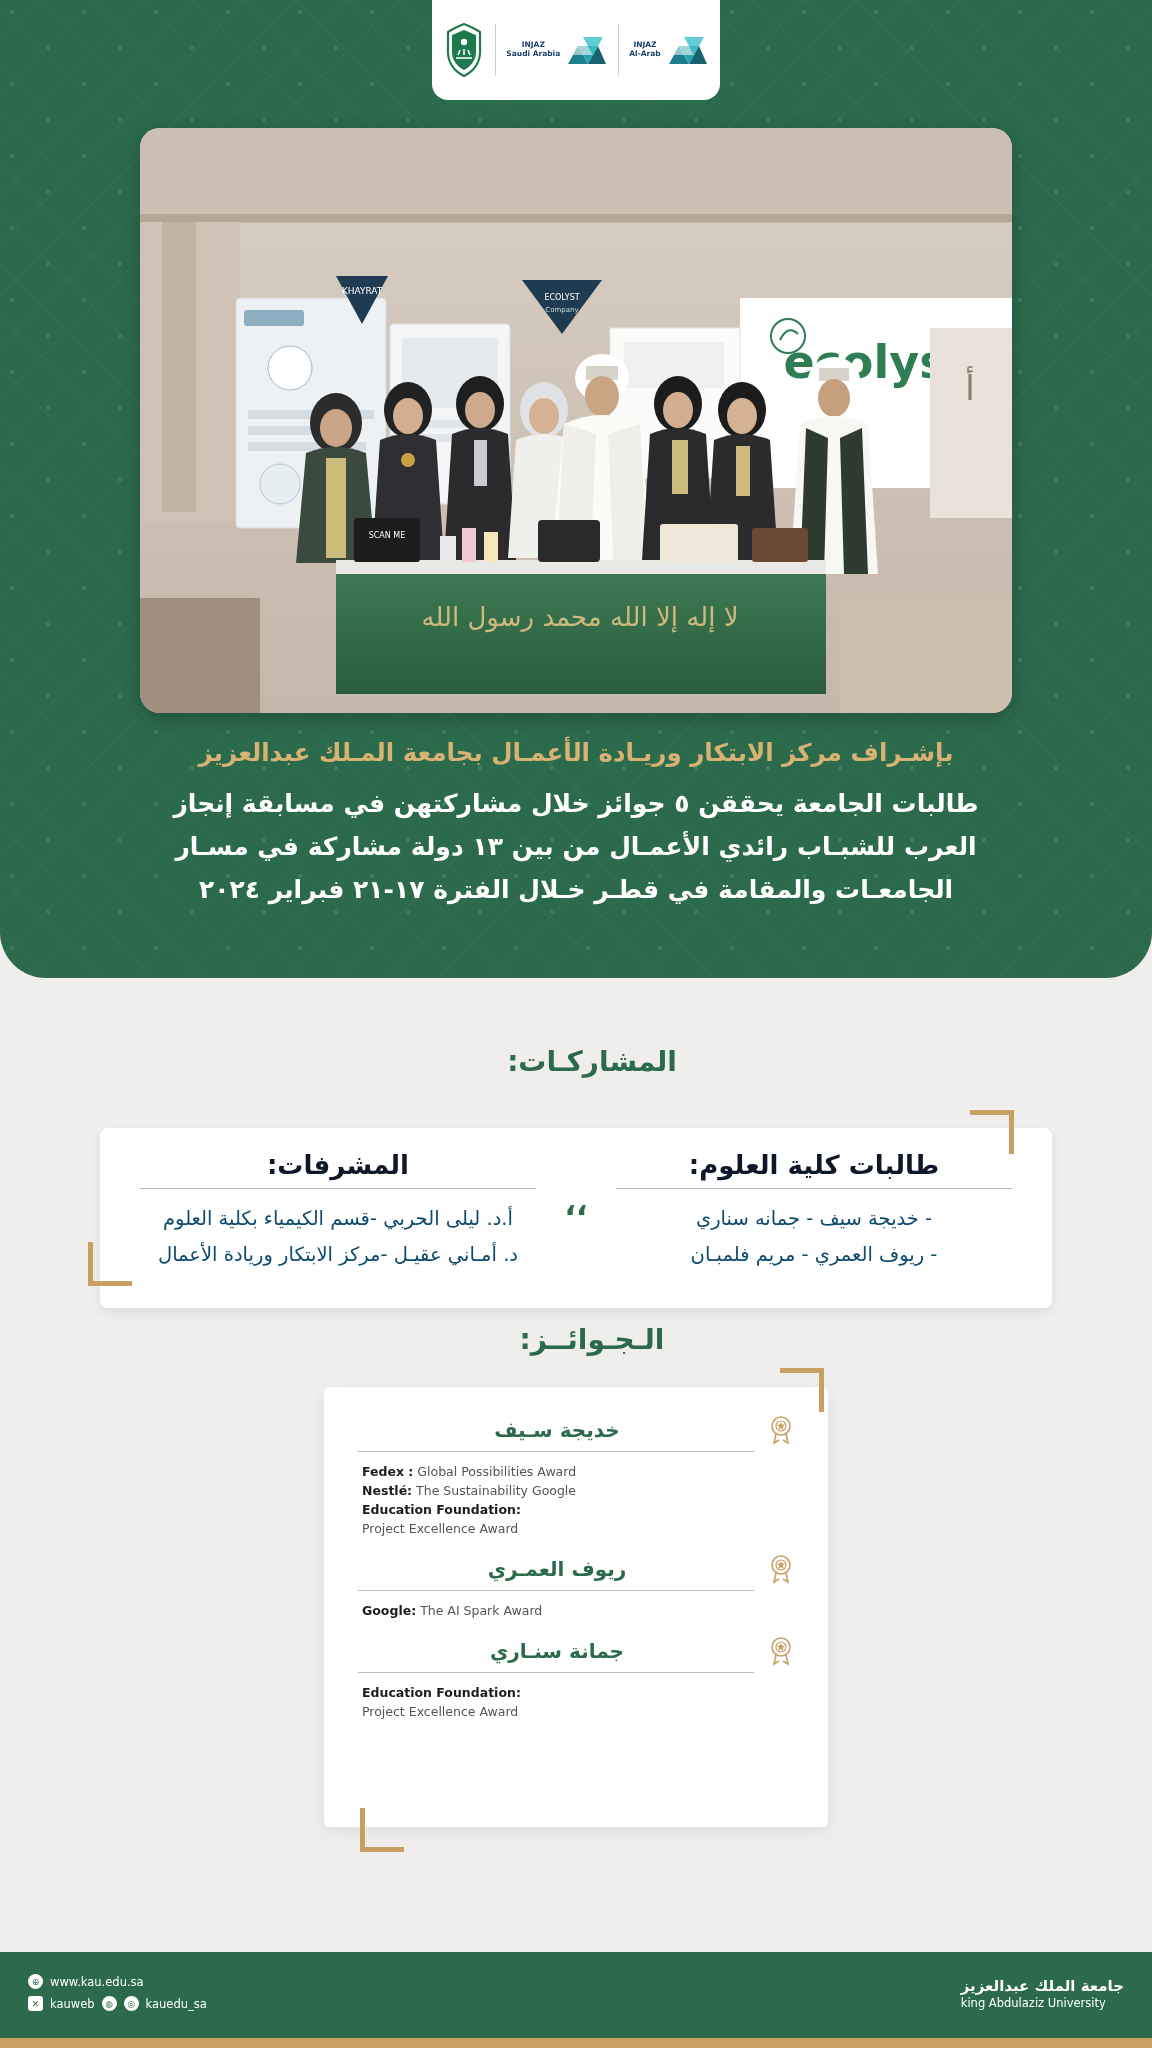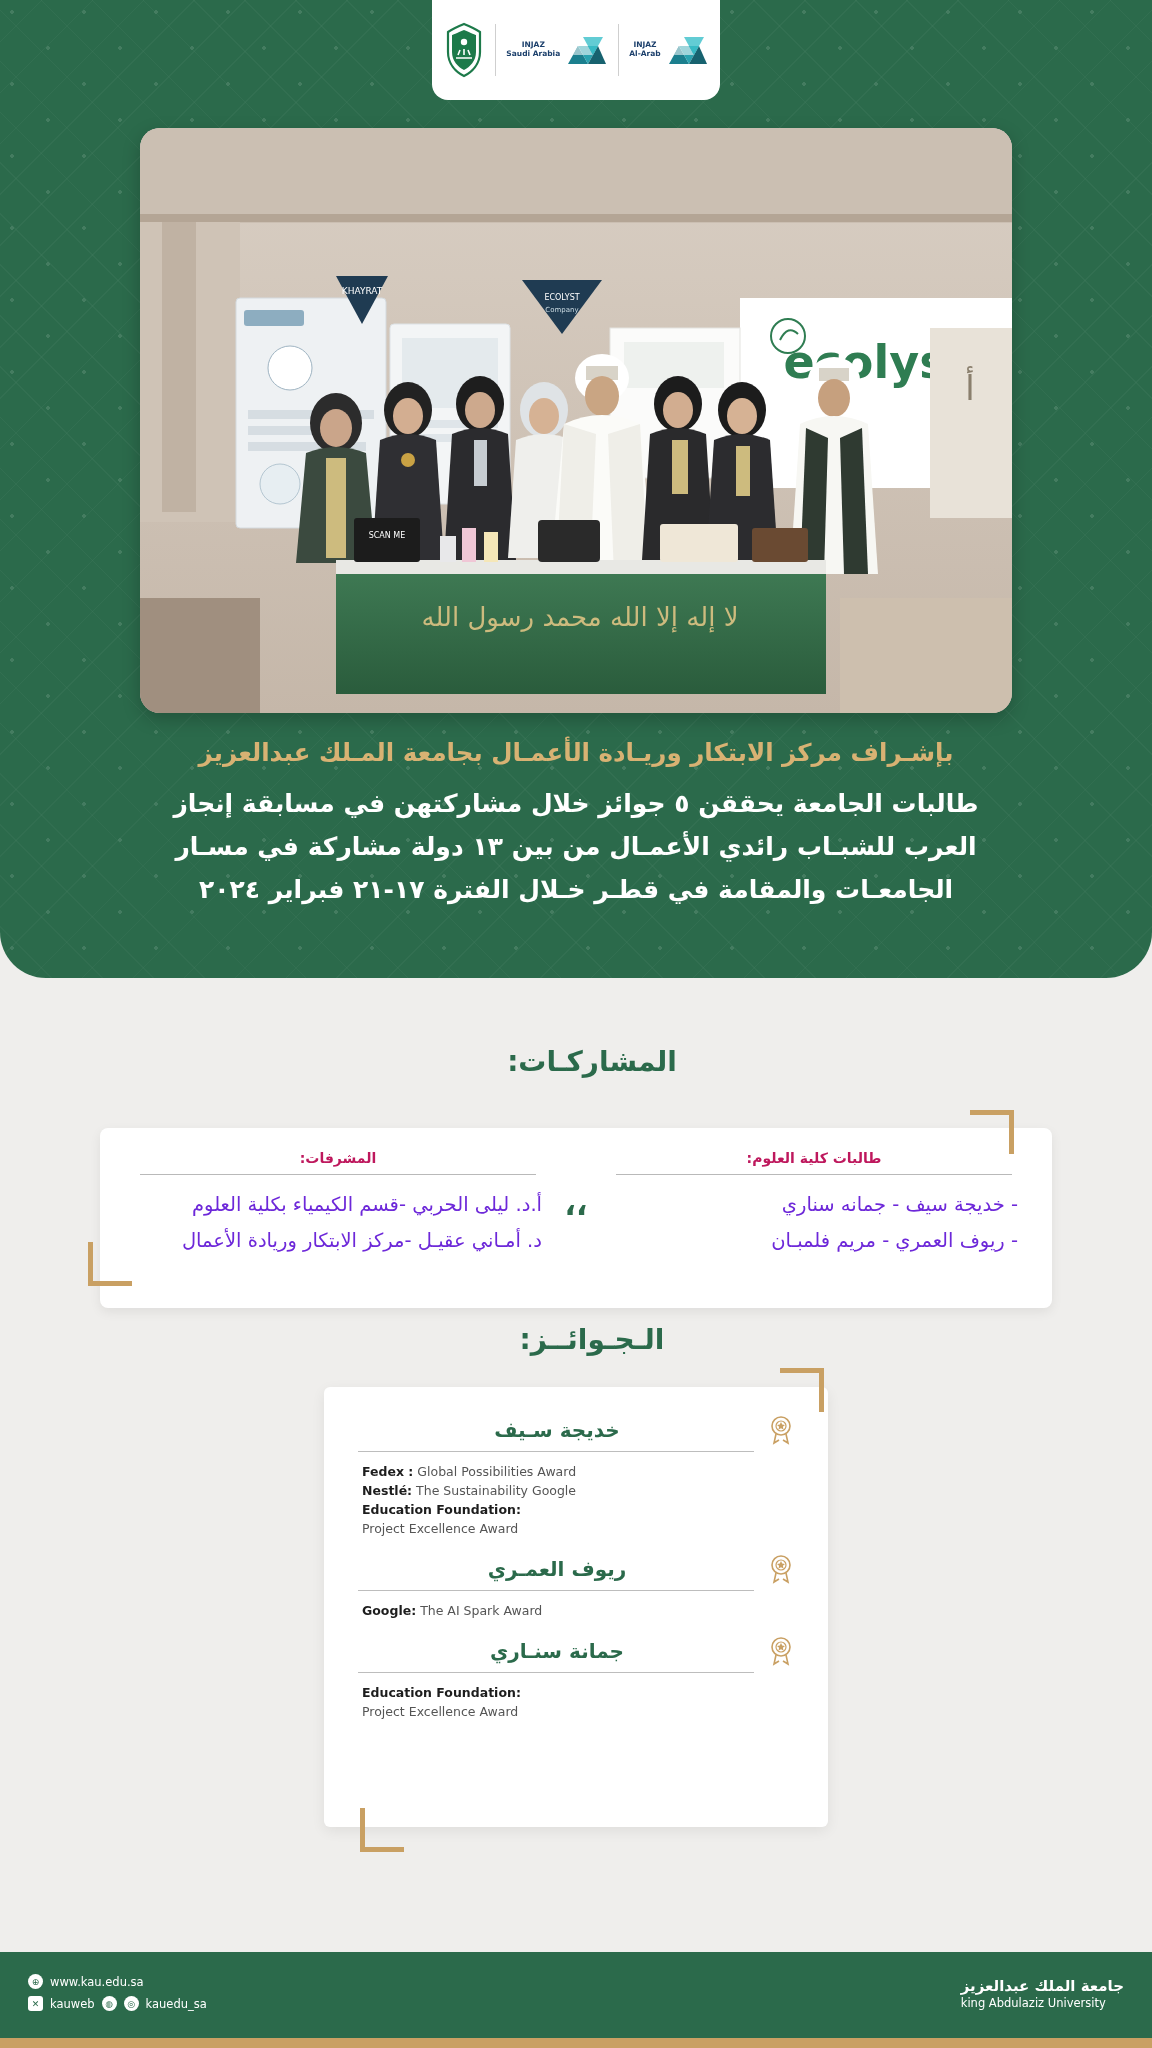--- a/index.html
+++ b/index.html
@@ -139,36 +139,36 @@
   #pc-corner-bl { top: 1242px; left: 88px; }
 
   .part-col {
     flex: 1;
     padding: 22px 34px 18px;
     display: flex;
     flex-direction: column;
     align-items: stretch;
   }
   .part-col .col-head {
-    color: #be185d;
-    font-size: 14px;
+    color: #0f172a;
+    font-size: 26px;
     font-weight: bold;
     text-align: center;
     margin-bottom: 8px;
   }
   .part-col .rule {
     height: 1px;
     background: #b9b9b9;
     margin: 0 6px 12px;
   }
   .part-col .row {
-    color: #6d28d9;
+    color: #0c4a6e;
     font-size: 19.5px;
     line-height: 1.85;
-    text-align: right;
+    text-align: center;
     white-space: nowrap;
   }
   .quote-mark {
     position: absolute;
     top: 1190px; left: 50%;
     transform: translateX(-50%);
     color: #2b6a4b;
     font-size: 30px;
     font-weight: bold;
     line-height: 1;

